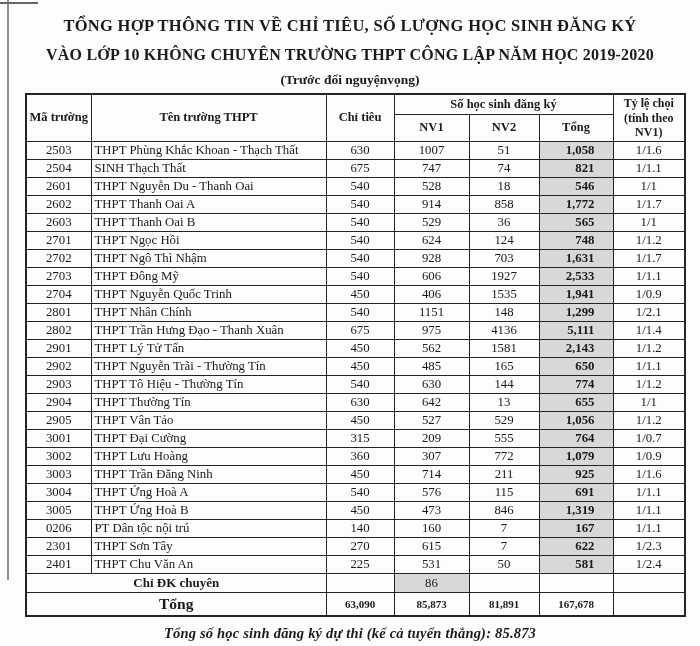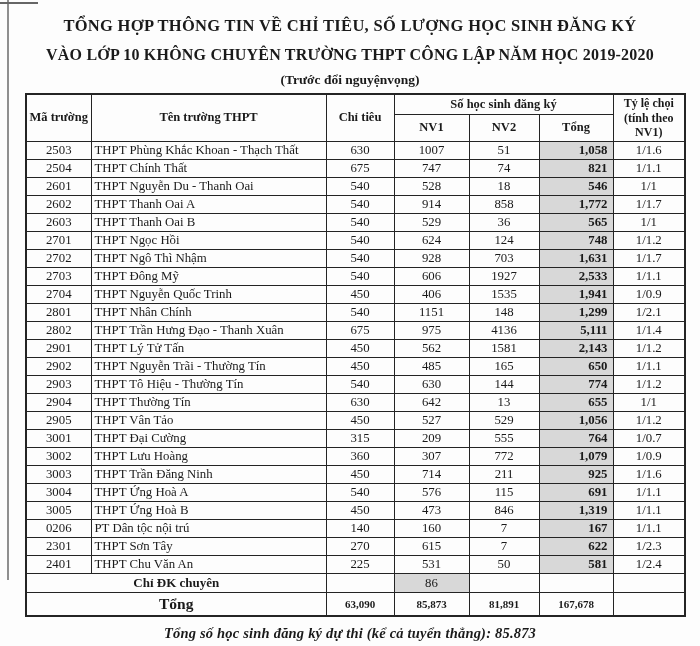--- a/index.html
+++ b/index.html
@@ -31,21 +31,21 @@
   th, td { border:1px solid #242424; overflow:hidden; white-space:nowrap; }
   thead th { font-size:12.5px; font-weight:bold; text-align:center; vertical-align:middle; }
   .hrow-top th { height:20px; }
   .hrow-bot th { height:27px;margin-top:7px; }
   th.tyle-head { font-size:12px; line-height:1.2; font-weight:bold; white-space:normal; }
 
   tbody td { height:17px; line-height:17px; font-size:12.8px; }
   td.ma   { text-align:center; }
   td.ten  { text-align:left; padding-left:3px; }
   td.num  { text-align:center; }
-  td.tong { text-align:right; padding-right:5px; font-weight:bold; }
+  td.tong { text-align:right; padding-right:18px; font-weight:bold; }
   td.tyle { text-align:center; }
 
   tr.chuyen td { height:18px; line-height:18px; }
   td.span-label { text-align:center; font-weight:bold; font-size:13px; }
   tr.total td { height:22px; line-height:22px; font-weight:bold; font-size:11px; text-align:center; }
   tr.total td.big-label { font-size:15.5px; }
 
   .footer-note {
     margin-top:8px; text-align:center;
     font-size:14.5px; font-weight:bold; font-style:italic; letter-spacing:.2px;
@@ -92,21 +92,21 @@
     <td class="ma">2503</td>
     <td class="ten">THPT Phùng Khắc Khoan - Thạch Thất</td>
     <td class="num">630</td>
     <td class="num">1007</td>
     <td class="num">51</td>
     <td class="tong shade" style="background: rgb(216, 216, 216);">1,058</td>
     <td class="tyle">1/1.6</td>
   </tr>
       <tr>
     <td class="ma">2504</td>
-    <td class="ten">THPT Chính Thất</td>
+    <td class="ten">SINH Thạch Thất</td>
     <td class="num">675</td>
     <td class="num">747</td>
     <td class="num">74</td>
     <td class="tong shade" style="background: rgb(216, 216, 216);">821</td>
     <td class="tyle">1/1.1</td>
   </tr>
       <tr>
     <td class="ma">2601</td>
     <td class="ten">THPT Nguyễn Du - Thanh Oai</td>
     <td class="num">540</td>

